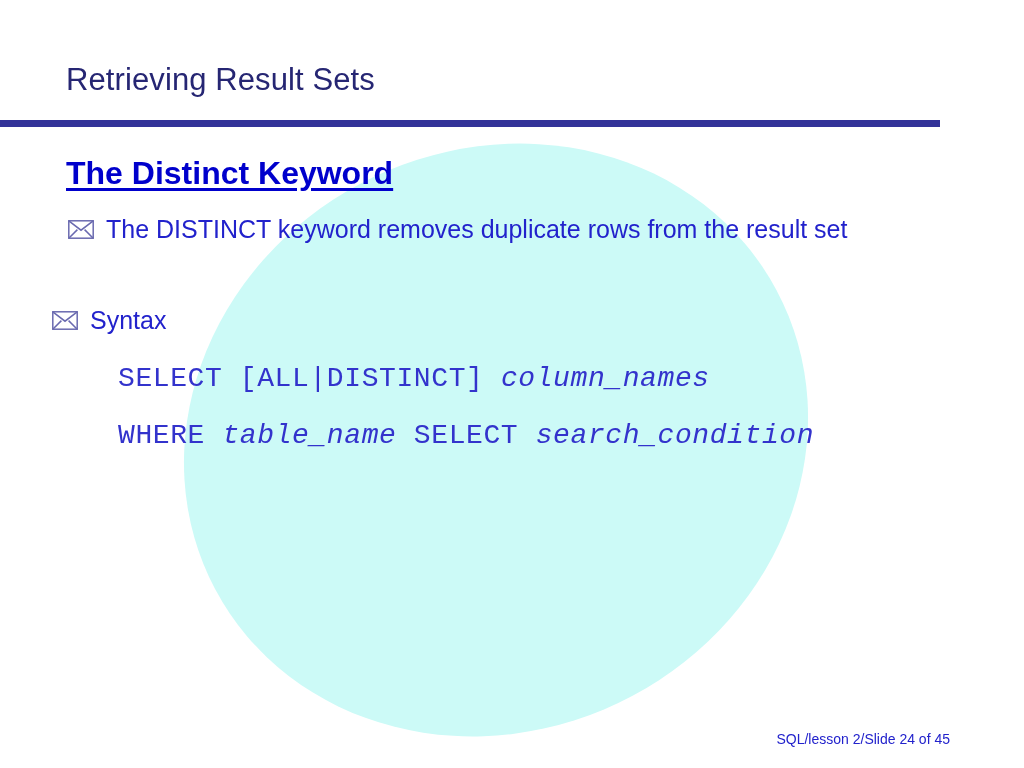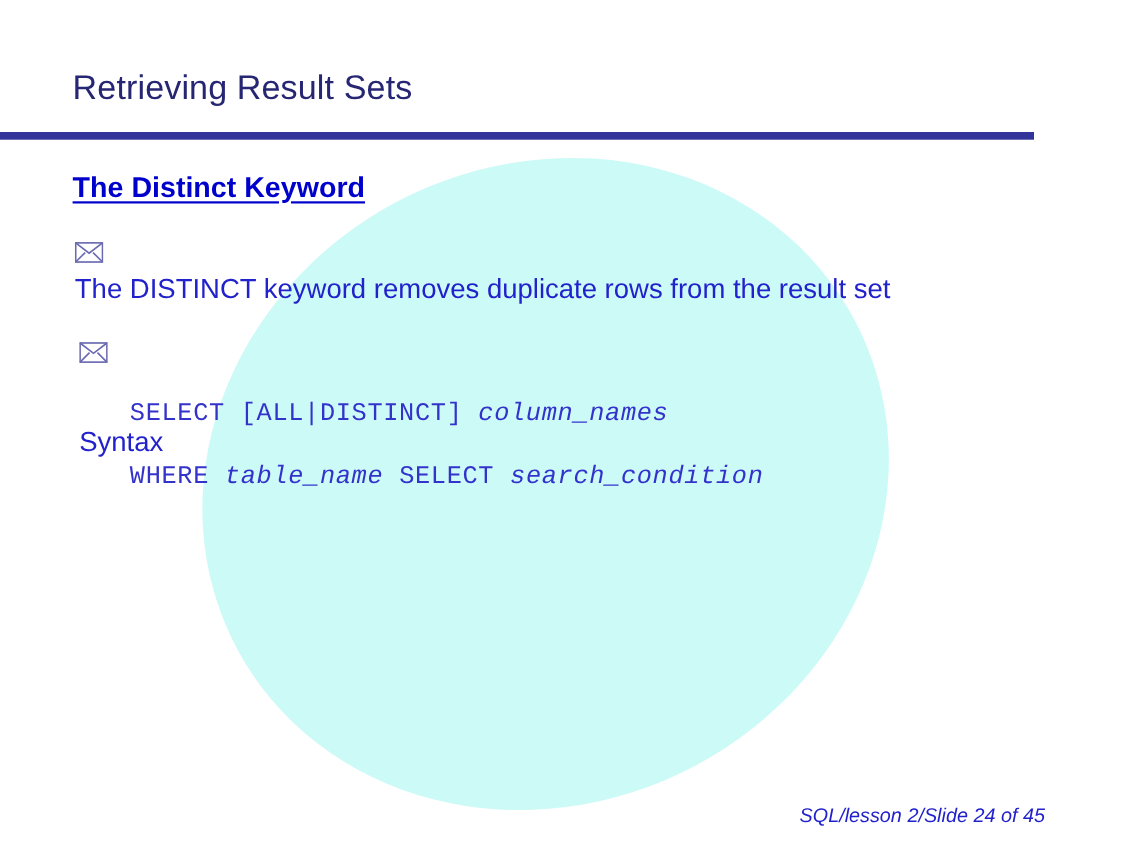--- a/index.html
+++ b/index.html
@@ -63,39 +63,38 @@
     position: absolute;
     left: 0;
     top: 0;
     width: 1024px;
     height: 768px;
   }
   .section-heading {
     position: absolute;
     left: 66px;
     top: 155px;
-    font-size: 26px;
+    font-size: 32px;
     font-weight: bold;
     color: #0000cc;
     text-decoration: underline;
     text-underline-offset: 4px;
     white-space: nowrap;
   }
 
   .bullet {
     position: absolute;
     display: flex;
     align-items: flex-start;
     color: #2222cc;
     font-size: 25px;
     line-height: 34px;
-    flex-direction: column;
   }
   .bullet-1 { left: 64px; top: 212px; width: 880px; }
-  .bullet-2 { left: 68px; top: 303px; width: 880px; gap: 48px; }
+  .bullet-2 { left: 48px; top: 303px; width: 880px; }
 
   .bullet-mark {
     flex: 0 0 auto;
     width: 34px;
     height: 34px;
     display: inline-flex;
     align-items: center;
     justify-content: center;
     margin-right: 4px;
   }
@@ -103,38 +102,37 @@
   .bullet-text {
     flex: 1 1 auto;
     padding-left: 4px;
   }
 
   .code-line {
     position: absolute;
     left: 118px;
     color: #3333cc;
     font-family: "Liberation Mono", "DejaVu Sans Mono", monospace;
-    font-size: 23px;
+    font-size: 28px;
     letter-spacing: 0.6px;
     white-space: pre;
   }
   .code-1 { top: 363px; }
   .code-2 { top: 420px; }
   .code-line em {
     font-style: italic;
   }
 
   .footer {
     position: absolute;
     right: 74px;
     top: 731px;
-    font-size: 18px;
+    font-size: 14px;
     color: #2222cc;
     white-space: nowrap;
-    font-style: italic;
   }
 </style>
 </head>
 <body>
 
 <div class="slide">
 
   <div class="bg-ellipse-wrap">
     <div class="bg-ellipse"></div>
   </div>

